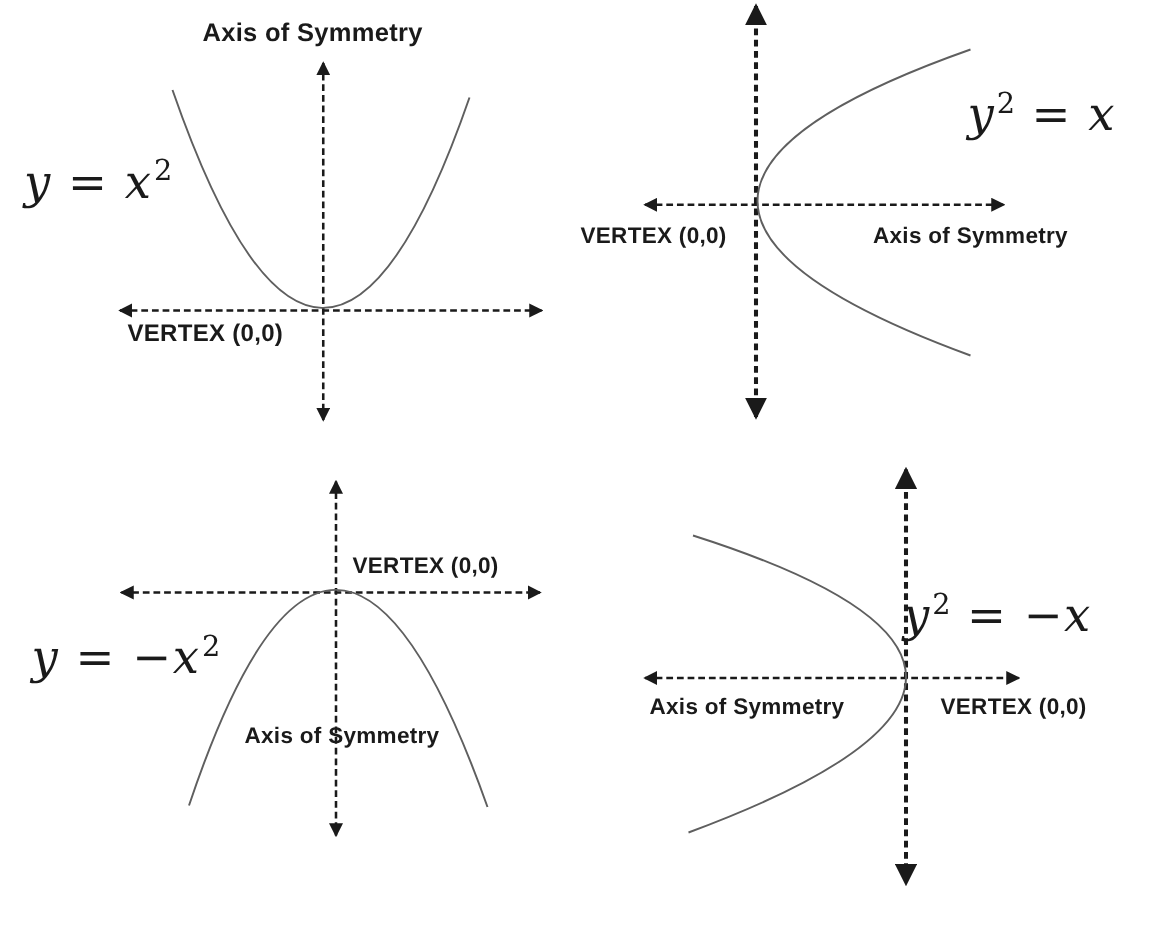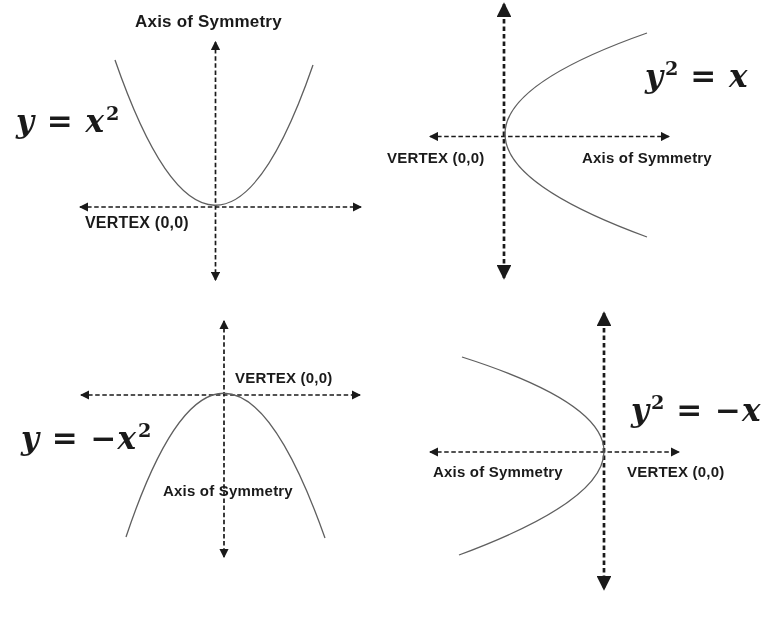--- a/index.html
+++ b/index.html
@@ -24,21 +24,20 @@
     line-height:1.15;
   }
   .equation{
     position:absolute;
     font-family:"DejaVu Serif",serif;
     font-style:italic;
     color:var(--text,#1a1a1a);
     white-space:nowrap;
     line-height:1.1;
     letter-spacing:1px;
-    font-weight:bold;
   }
   .equation .sup{
     font-style:normal;
     font-size:62%;
     vertical-align:.62em;
     margin-left:1px;
     letter-spacing:0;
   }
 </style>
 </head>
@@ -86,17 +85,17 @@
   <div class="label" style="left:85px;top:214px;font-size:16px;">VERTEX (0,0)</div>
 
   <div class="equation" style="left:645px;top:58px;font-size:31px;"><span>y</span><span class="sup">2</span><span> = x</span></div>
   <div class="label" style="left:387px;top:149px;font-size:15px;">VERTEX (0,0)</div>
   <div class="label" style="left:582px;top:149px;font-size:15px;">Axis of Symmetry</div>
 
   <div class="label" style="left:235px;top:369px;font-size:15px;">VERTEX (0,0)</div>
   <div class="equation" style="left:5px;top:420px;font-size:31px;margin-left:16px;"><span>y = −x</span><span class="sup">2</span></div>
   <div class="label" style="left:163px;top:482px;font-size:15px;">Axis of Symmetry</div>
 
-  <div class="equation" style="left:631px;top:392px;font-size:31px;"><span>y</span><span class="sup">2</span><span> = −x</span></div>
+  <div class="equation" style="left:602px;top:392px;font-size:31px;"><span>y</span><span class="sup">2</span><span> = −x</span></div>
   <div class="label" style="left:433px;top:463px;font-size:15px;">Axis of Symmetry</div>
   <div class="label" style="left:627px;top:463px;font-size:15px;">VERTEX (0,0)</div>
 
 </div>
 
 </body></html>

